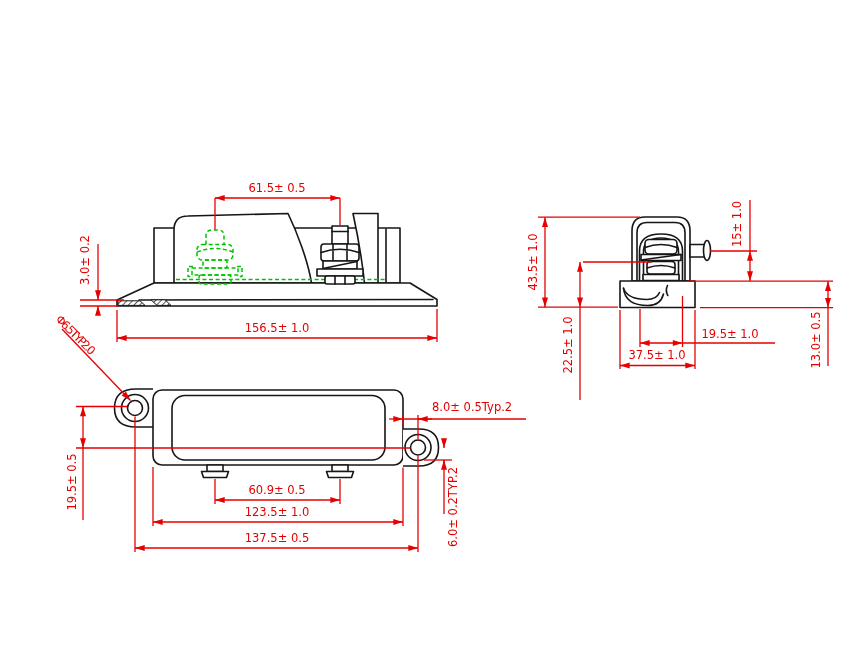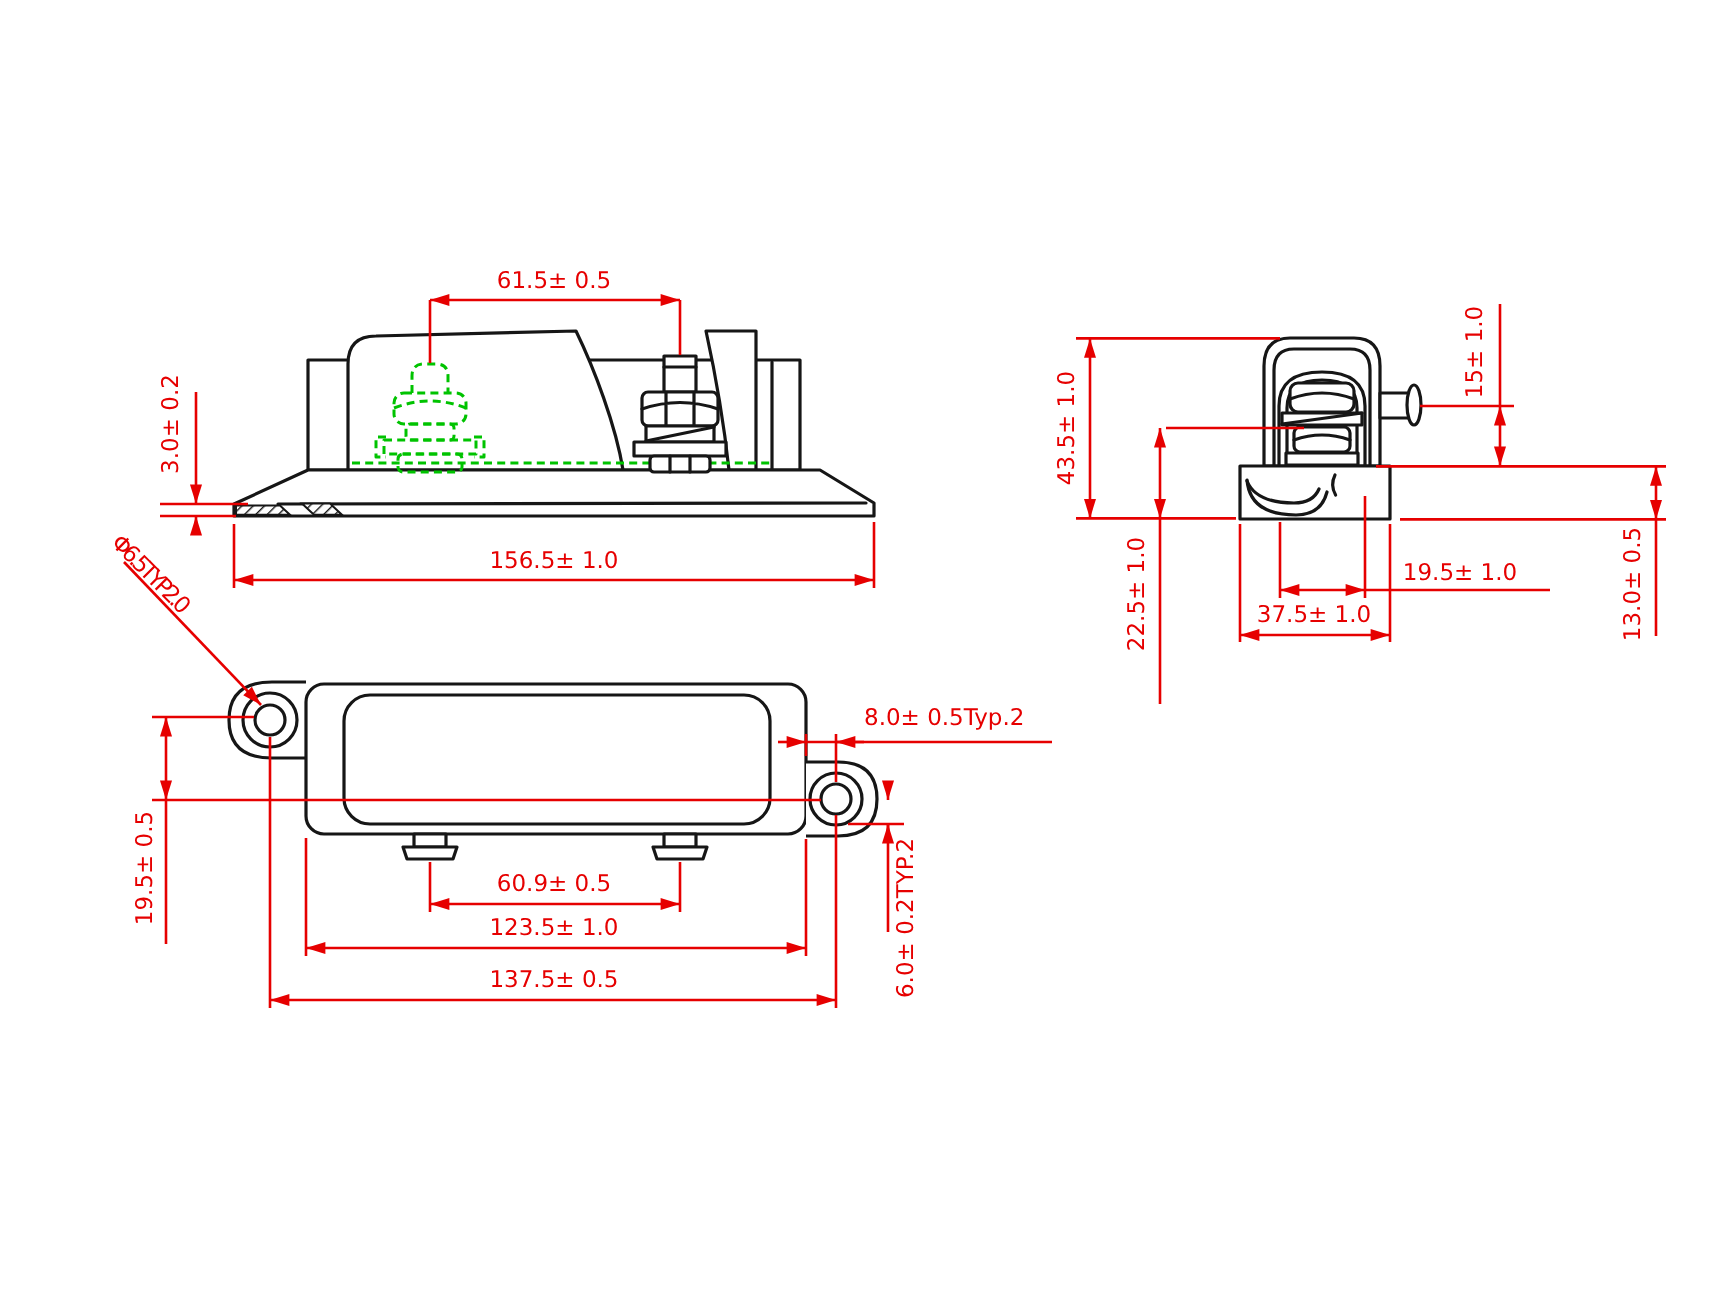--- a/index.html
+++ b/index.html
@@ -1,17 +1,17 @@
 <!DOCTYPE html>
 <html><head>
 <meta charset="utf-8">
 <style>
   html,body{margin:0;padding:0;background:#fff;}
   .canvas{position:relative;width:867px;height:534px;background:#ffffff;overflow:hidden;
-          font-family:"DejaVu Sans","Liberation Sans",sans-serif;}
+          font-family:"DejaVu Sans","Liberation Sans",sans-serif;margin-top:48px;}
   svg{display:block}
   text{font-family:"DejaVu Sans","Liberation Sans",sans-serif;font-size:11.5px;fill:#e60000;}
   .blk{stroke:#161616;stroke-width:1.6;fill:none;stroke-linejoin:round;stroke-linecap:round;}
   .blkf{stroke:#161616;stroke-width:1.6;fill:#ffffff;stroke-linejoin:round;}
   .grn{stroke:#00c300;stroke-width:1.5;fill:none;stroke-dasharray:4 2.6;stroke-linejoin:round;}
   .red{stroke:#e60000;stroke-width:1.3;fill:none;}
   .diag{letter-spacing:-1.8px;}
 </style>
 </head>
 <body>

